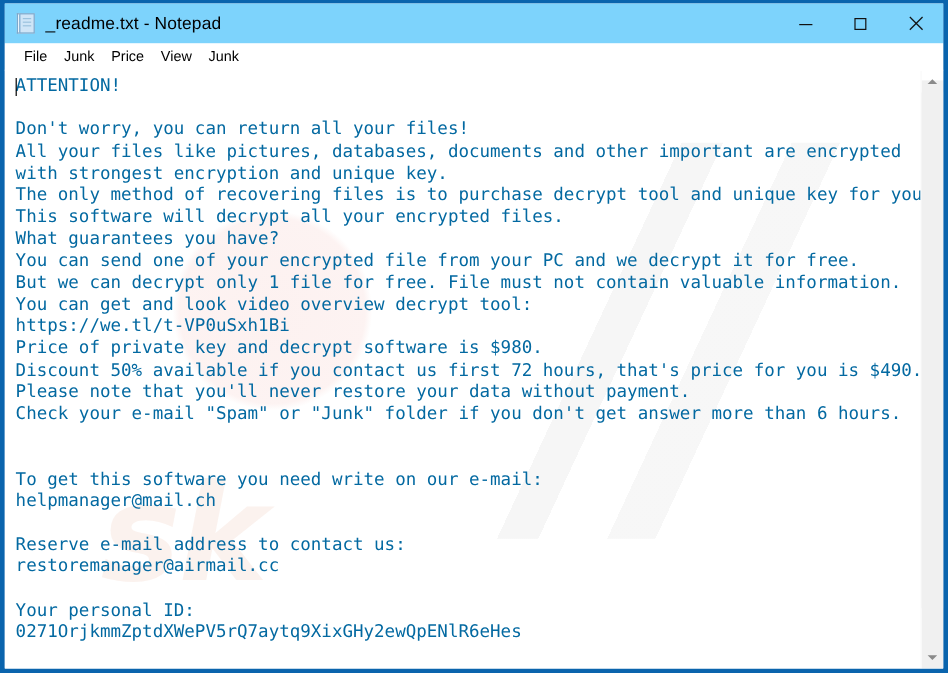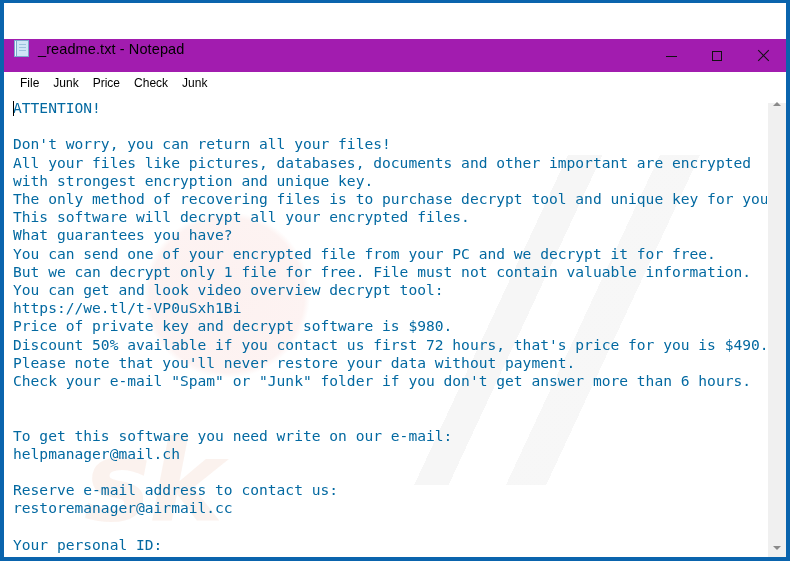--- a/index.html
+++ b/index.html
@@ -26,25 +26,24 @@
     border-top-width: 3px;
     background: #ffffff;
     display: flex;
     flex-direction: column;
   }
 
   
   #title-bar {
     height: 33px;
     flex: 0 0 33px;
-    background: #a21caf;
-    display: flex;
-    align-items: flex-start;
-    position: relative;
-    margin-top: 36px;
+    background: #7dd3fc;
+    display: flex;
+    align-items: center;
+    position: relative;
   }
   #title-left {
     display: flex;
     align-items: center;
     padding-left: 10px;
     gap: 7px;
   }
   .np-icon {
     width: 17px;
     height: 19px;
@@ -313,21 +312,21 @@
       <div class="win-btn">
         <span class="glyph-close"></span>
       </div>
     </div>
   </div>
 
   <div id="menu-bar">
     <span class="menu-item">File</span>
     <span class="menu-item">Junk</span>
     <span class="menu-item">Price</span>
-    <span class="menu-item">Check</span>
+    <span class="menu-item">View</span>
     <span class="menu-item">Junk</span>
   </div>
 
   <div id="edit-region">
 
     <div id="text-canvas">
       <div class="wm" id="wm-circle"></div>
       <div class="wm" id="wm-slash"></div>
       <div class="wm" id="wm-sk">sk</div>
 

